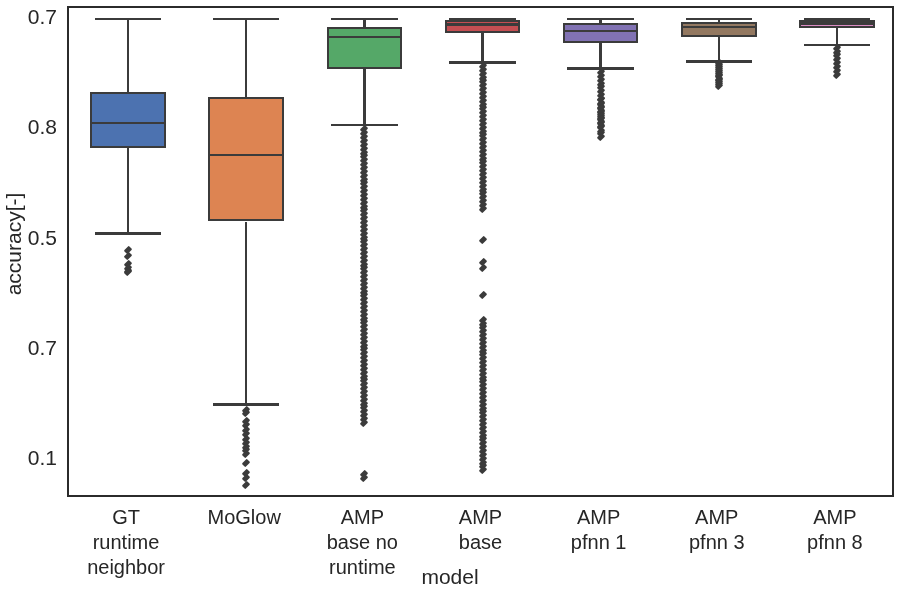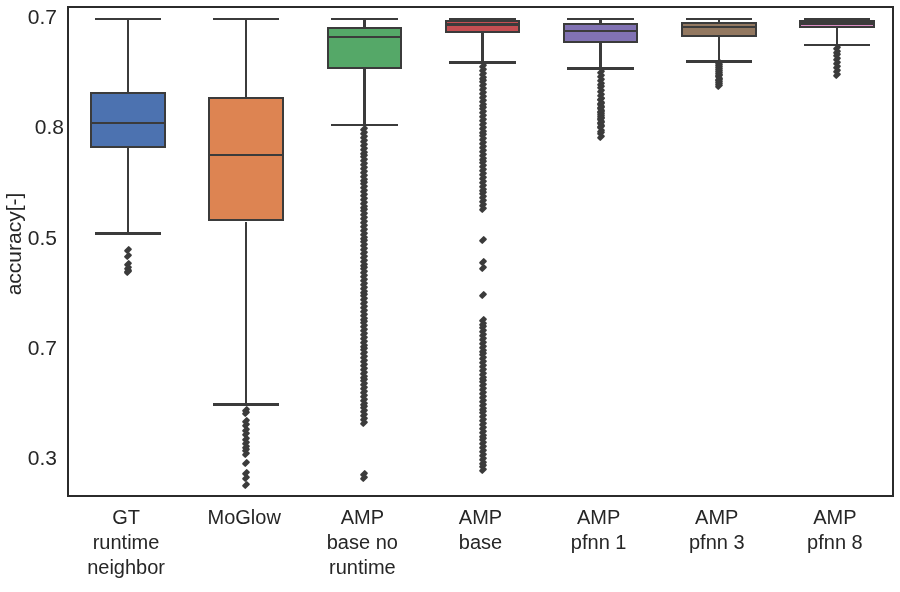--- a/index.html
+++ b/index.html
@@ -117,24 +117,24 @@
     transform: translate(-50%, -50%) rotate(45deg);
     border-radius: 1px;
   }
 </style>
 </head>
 <body>
 
 <div id="figure">
 
   <div id="ytick-layer">
-      <div class="ytick-label" style="top: 447.382px;">0.3</div>
+      <div class="ytick-label" style="top: 447.382px;">0.1</div>
       <div class="ytick-label" style="top: 337.045px;">0.7</div>
       <div class="ytick-label" style="top: 226.708px;">0.5</div>
-      <div class="ytick-label" style="top: 116.371px; padding-left: 7px;">0.8</div>
+      <div class="ytick-label" style="top: 116.371px;">0.8</div>
       <div class="ytick-label" style="top: 6.03371px;">0.7</div>
     </div>
 
   <div id="ylabel">accuracy[-]</div>
 
   <div id="plot-frame">
     <div id="plot-area">
         <div class="boxgroup">
           <div class="whisker-line" style="left: 57.8714px; top: 11.0337px; height: 72.8225px;"></div>
           <div class="whisker-line" style="left: 57.8714px; top: 140.128px; height: 85.5112px;"></div>
@@ -434,14 +434,15 @@
       <div class="xtick-label" style="left: 400.5px;">AMP
 base</div>
       <div class="xtick-label" style="left: 518.643px;">AMP
 pfnn 1</div>
       <div class="xtick-label" style="left: 636.786px;">AMP
 pfnn 3</div>
       <div class="xtick-label" style="left: 754.929px;">AMP
 pfnn 8</div>
     </div>
 
+  <div id="xlabel">model</div>
 
 </div>
 
 </body></html>

